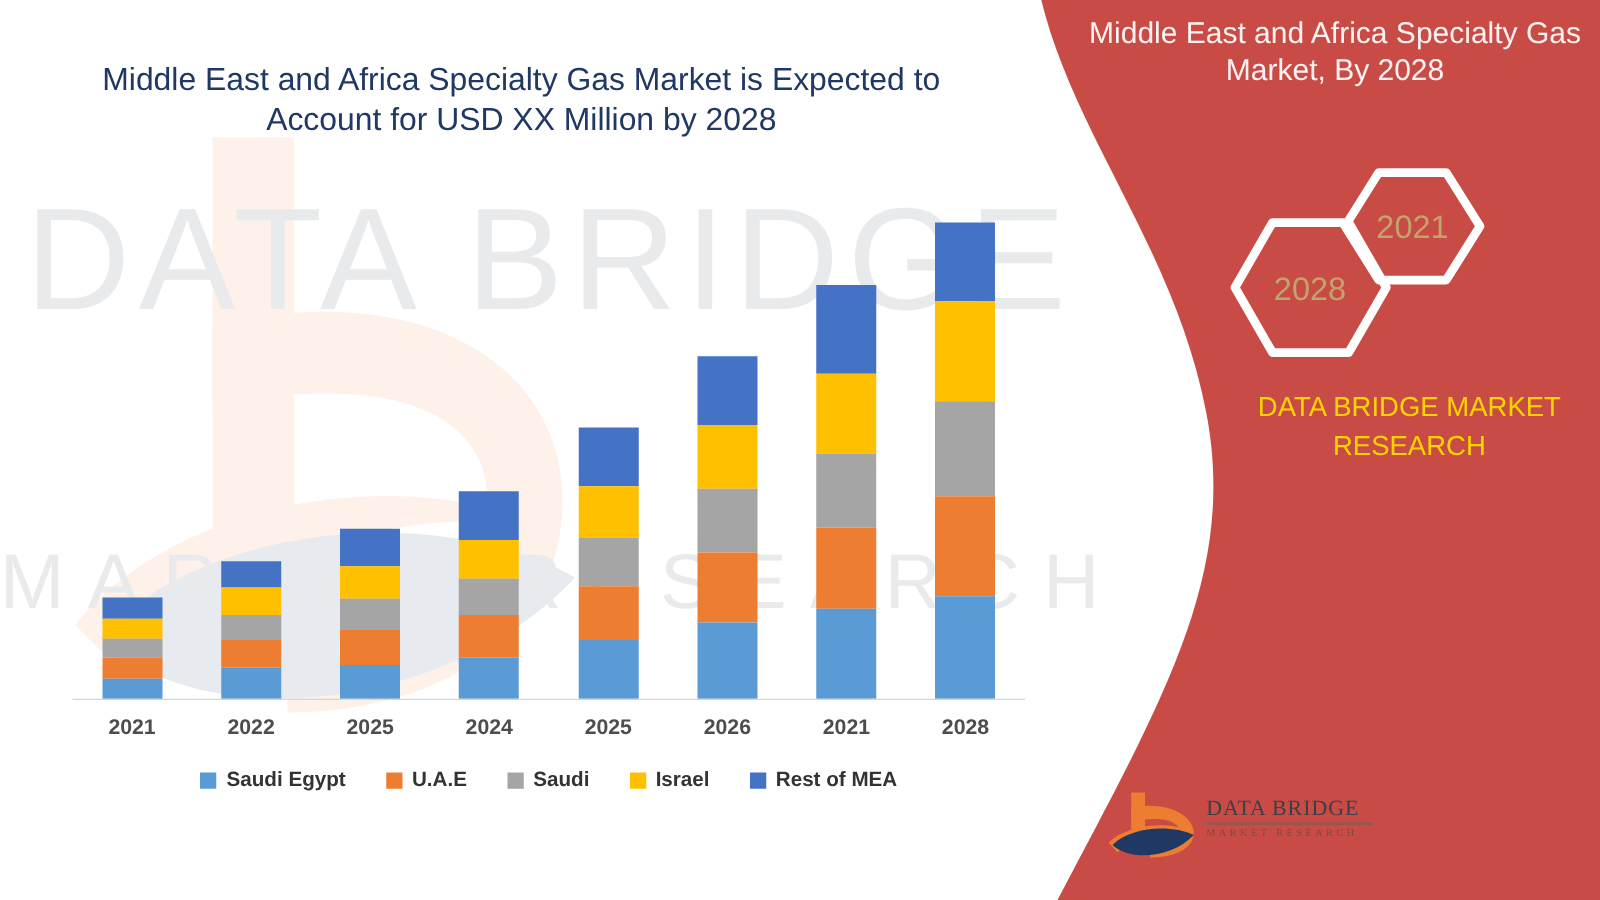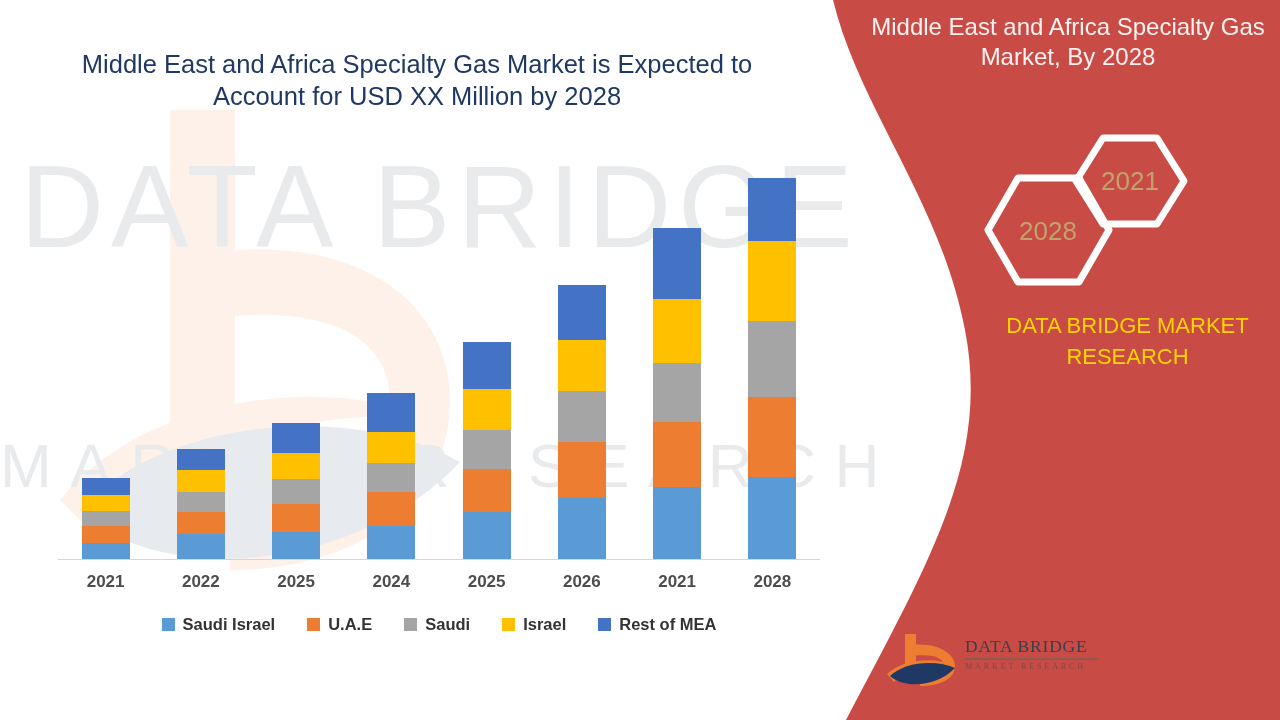--- a/index.html
+++ b/index.html
@@ -160,21 +160,21 @@
       <div class="xlab">2024</div>
       <div class="xlab">2025</div>
       <div class="xlab">2026</div>
       <div class="xlab">2021</div>
       <div class="xlab">2028</div>
     </div>
 
   <div class="legend" id="legend">
       <div class="lg-item">
         <span class="lg-sw" style="background: rgb(91, 155, 213);"></span>
-        <span class="lg-tx">Saudi Israel</span>
+        <span class="lg-tx">Saudi Egypt</span>
       </div>
       <div class="lg-item">
         <span class="lg-sw" style="background: rgb(237, 125, 49);"></span>
         <span class="lg-tx">U.A.E</span>
       </div>
       <div class="lg-item">
         <span class="lg-sw" style="background: rgb(165, 165, 165);"></span>
         <span class="lg-tx">Saudi</span>
       </div>
       <div class="lg-item">

